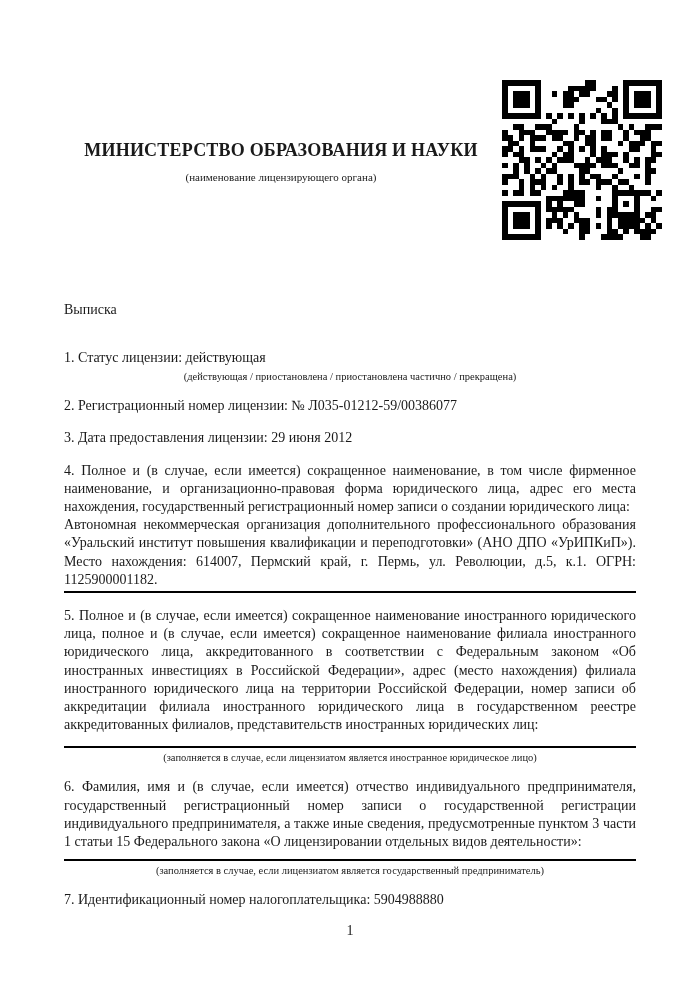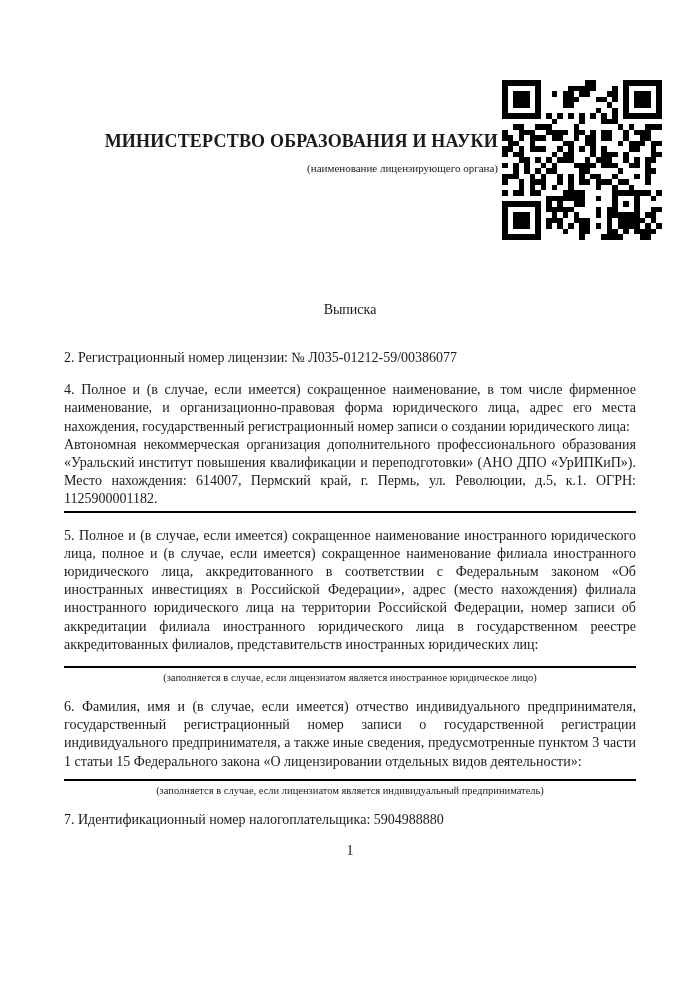--- a/index.html
+++ b/index.html
@@ -22,45 +22,44 @@
     overflow: hidden;
     background: #ffffff;
   }
   
   .top {
     position: relative;
     height: 300px;
   }
   .ministry {
     position: absolute;
-    top: 128px;
+    top: 137px;
     left: 0;
     width: 434px;
-    text-align: right;
+    text-align: center;
   }
   .ministry-name {
     font-size: 18px;
     font-weight: bold;
     line-height: 27px;
     letter-spacing: 0.2px;
   }
   .ministry-caption {
     font-size: 11px;
     margin-top: 7px;
   }
   .qr {
     position: absolute;
     top: 80px;
     right: -26px;
     width: 160px;
     height: 160px;
   }
   
   .doc-title {
-    text-align: center;
     font-size: 14px;
     line-height: 19px;
   }
   
   .items { margin-top: 30px; }
   .item { margin-bottom: 14px; }
   .item-6 { margin-bottom: 14px; font-family: Liberation Serif, serif; }
   .body-text {
     font-size: 14px;
     line-height: 18.2px;
@@ -500,45 +499,52 @@
         <rect x="26" y="28" width="1" height="1" fill="#000000"></rect>
       </svg>
   </div>
 
   <div class="doc-title">
     <div>Выписка</div>
   </div>
 
   <div class="items">
 
+    <div class="item">
+      <div class="body-text">1. Статус лицензии: действующая</div>
+      <div class="caption">(действующая / приостановлена / приостановлена частично / прекращена)</div>
+    </div>
 
     <div class="item">
       <div class="body-text">2. Регистрационный номер лицензии: № Л035-01212-59/00386077</div>
     </div>
 
+    <div class="item">
+      <div class="body-text">3. Дата предоставления лицензии: 29 июня 2012</div>
+    </div>
 
     <div class="item">
       <div class="body-text just">4. Полное и (в случае, если имеется) сокращенное наименование, в том числе фирменное наименование, и организационно-правовая форма юридического лица, адрес его места нахождения, государственный регистрационный номер записи о создании юридического лица:</div>
       <div class="body-text just">Автономная некоммерческая организация дополнительного профессионального образования «Уральский институт повышения квалификации и переподготовки» (АНО ДПО «УрИПКиП»). Место нахождения: 614007, Пермский край, г. Пермь, ул. Революции, д.5, к.1. ОГРН: 1125900001182.</div>
       <div class="gap-tight"></div>
       <div class="fill-line"></div>
     </div>
 
     <div class="item">
       <div class="body-text just">5. Полное и (в случае, если имеется) сокращенное наименование иностранного юридического лица, полное и (в случае, если имеется) сокращенное наименование филиала иностранного юридического лица, аккредитованного в соответствии с Федеральным законом «Об иностранных инвестициях в Российской Федерации», адрес (место нахождения) филиала иностранного юридического лица на территории Российской Федерации, номер записи об аккредитации филиала иностранного юридического лица в государственном реестре аккредитованных филиалов, представительств иностранных юридических лиц:</div>
       <div class="gap-5"></div>
       <div class="fill-line"></div>
       <div class="caption">(заполняется в случае, если лицензиатом является иностранное юридическое лицо)</div>
     </div>
 
     <div class="item item-6">
       <div class="body-text just">6. Фамилия, имя и (в случае, если имеется) отчество индивидуального предпринимателя, государственный регистрационный номер записи о государственной регистрации индивидуального предпринимателя, а также иные сведения, предусмотренные пунктом 3 части 1 статьи 15 Федерального закона «О лицензировании отдельных видов деятельности»:</div>
       <div class="gap-6"></div>
       <div class="fill-line"></div>
-      <div class="caption">(заполняется в случае, если лицензиатом является индивидуальный предприниматель)</div>
+      <div class="caption">(заполняется в случае, если лицензиатом является государственный предприниматель)</div>
     </div>
 
     <div class="item">
       <div class="body-text">7. Идентификационный номер налогоплательщика: 5904988880</div>
     </div>
 
   </div>
 
   <div class="page-number">1</div>
 

